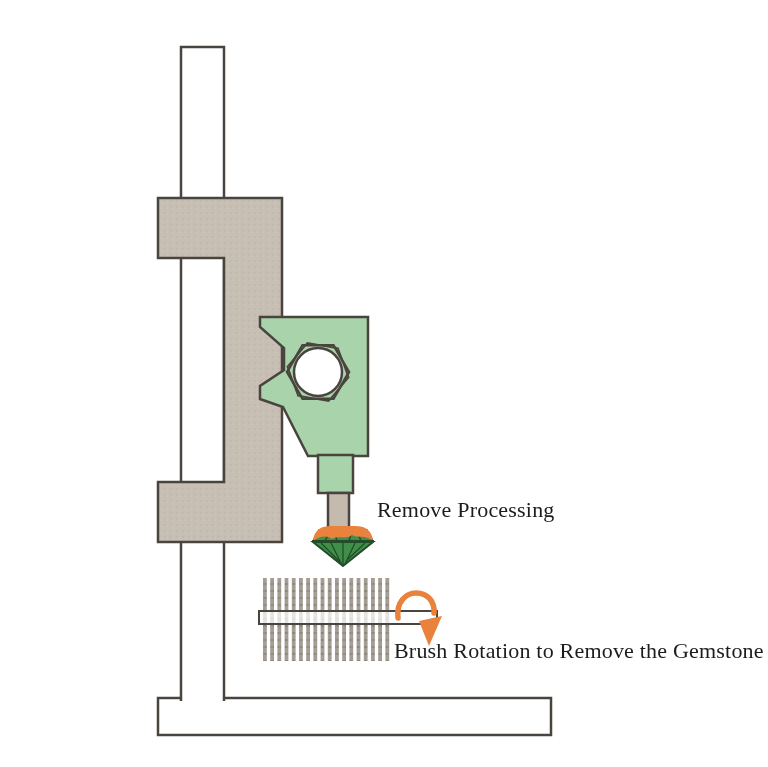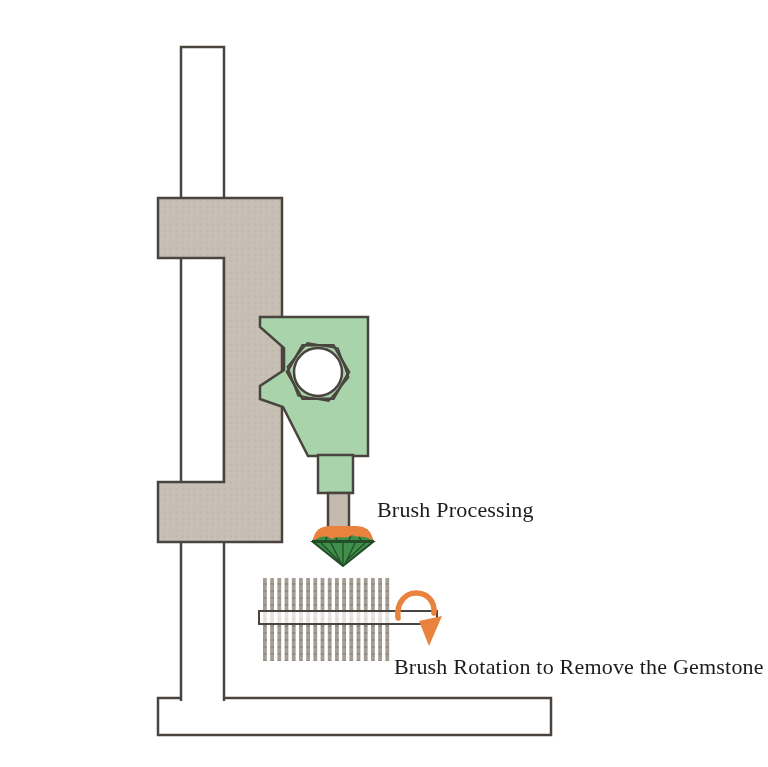--- a/index.html
+++ b/index.html
@@ -26,21 +26,21 @@
   .diagram-svg{position:absolute;left:0;top:0;}
   .label{
     position:absolute;
     color:var(--text-color);
     font-size:22px;
     line-height:26px;
     white-space:nowrap;
     letter-spacing:0.2px;
   }
   .label-final{left:377px;top:497px;}
-  .label-brush{left:394px;top:654px;}
+  .label-brush{left:394px;top:638px;}
 </style>
 </head>
 <body>
 
 <div class="canvas">
 
   <svg class="diagram-svg" width="768" height="767" viewBox="0 0 768 767">
 
     <defs>
       <pattern id="bristle-tex" width="4" height="7" patternUnits="userSpaceOnUse">
@@ -110,17 +110,17 @@
     </g>
 
     <rect x="259" y="611" width="178" height="13" fill="rgba(255,255,255,0.72)" style="stroke:var(--outline-dark);stroke-width:2"></rect>
 
     <g>
       <path d="M398,618 C396,602 406,593 416,593 C428,593 435,602 434,613" style="stroke:var(--accent-orange);stroke-width:5.5" fill="none" stroke-linecap="round"></path>
       <polygon points="419,621 442,616 429,646" style="fill:var(--accent-orange)"></polygon>
     </g>
   </svg>
 
-  <div class="label label-final">Brush Processing</div>
+  <div class="label label-final">Remove Processing</div>
 
   <div class="label label-brush">Brush Rotation to Remove the Gemstone</div>
 
 </div>
 
 </body></html>

